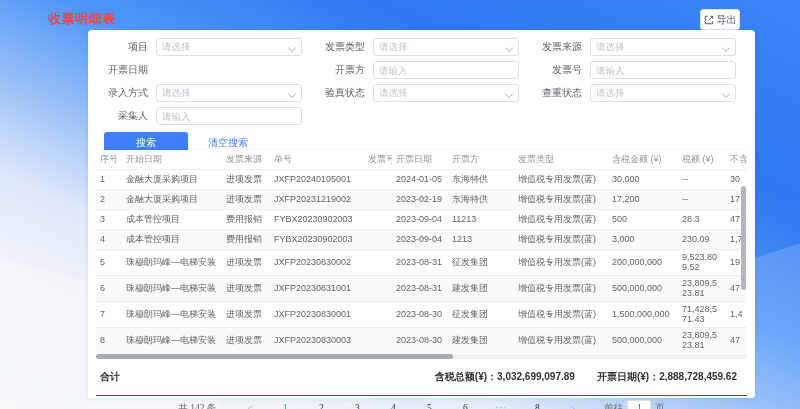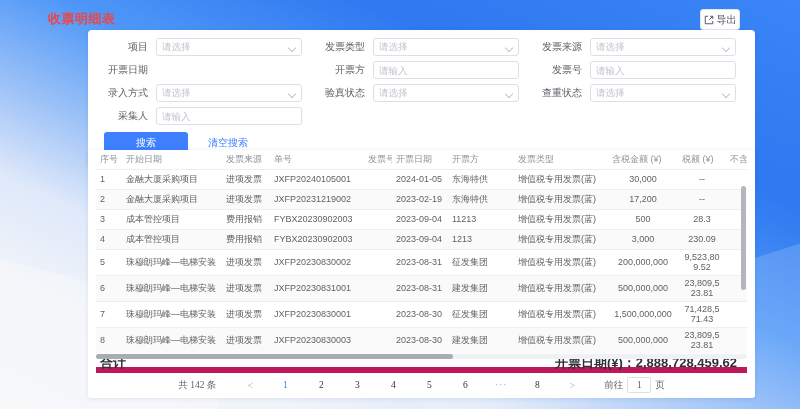--- a/index.html
+++ b/index.html
@@ -36,28 +36,28 @@
 
   
   .table-card { position:absolute; left:88px; top:150px; width:667px; height:248px; background:#fff; border-radius:3px; box-shadow:0 1px 4px rgba(20,60,140,.10); padding:0 8px; }
   .table-viewport { position:relative; height:203px; overflow:hidden; }
   table { border-collapse:collapse; table-layout:fixed; width:688px; }
   th,td { font-size:9px; text-align:left; padding:0 4px; border-bottom:1px solid #ebeef5; white-space:nowrap; overflow:hidden; }
   th { height:19px; color:#909399; font-weight:normal; background:#fff; }
   tbody tr:nth-child(even) td { background:#fafafa; }
   tr.r-s td { height:20px; color:#606266; }
   tr.r-t td { height:26px; color:#606266; }
-  td.amt { color:#e6a23c;text-align:center; }
+  td.amt { color:#e6a23c; }
   td.wrap { white-space:normal; word-break:break-all; line-height:1.15; }
   .vscroll { position:absolute; right:1px; top:36px; width:5px; height:104px; background:#b3b7bd; border-radius:3px; }
   .hscroll-track { position:relative; height:5px; margin-top:1px; background:#f0f1f3; border-radius:3px; }
   .hscroll-thumb { position:absolute; left:0; top:0; height:5px; width:357px; background:#a8acb3; border-radius:3px; }
 
   
-  .summary-row { display:flex; align-items:center; height:14px; border-bottom:6px solid #be185d; font-size:13px; }
+  .summary-row { display:flex; align-items:center; height:37px; border-bottom:1px solid #be185d; font-size:10px; }
   .summary-label { color:#303133; font-weight:bold; padding-left:4px; }
   .summary-totals { margin-left:auto; display:flex; gap:22px; padding-right:10px; }
   .summary-totals .t-label { color:#303133; font-weight:bold; }
   .summary-totals .t-value { color:#303133; font-weight:bold; }
 
   
   .pagination { display:flex; align-items:center; justify-content:center; gap:22px; height:24px; font-size:9.5px; color:#606266;font-family:Liberation Serif, serif; }
   .pg-total { margin-right:6px; }
   .pg-arrow { color:#a8abb2; width:12px; text-align:center; cursor:pointer; font-size:10px; }
   .pg-num { min-width:14px; height:15px; line-height:15px; text-align:center; color:#303133; cursor:pointer; }
@@ -308,20 +308,21 @@
     <div class="vscroll"></div>
   </div>
 
   <div class="hscroll-track">
     <div class="hscroll-thumb"></div>
   </div>
 
   <div class="summary-row">
     <span class="summary-label">合计</span>
     <div class="summary-totals">
+      <span><span class="t-label">含税总额(¥)：</span><span class="t-value">3,032,699,097.89</span></span>
       <span><span class="t-label">开票日期(¥)：</span><span class="t-value">2,888,728,459.62</span></span>
     </div>
   </div>
 
   <div class="pagination">
     <span class="pg-total">共 142 条</span>
     <span class="pg-arrow">&lt;</span>
     <span class="pg-num active">1</span>
     <span class="pg-num">2</span>
     <span class="pg-num">3</span>

